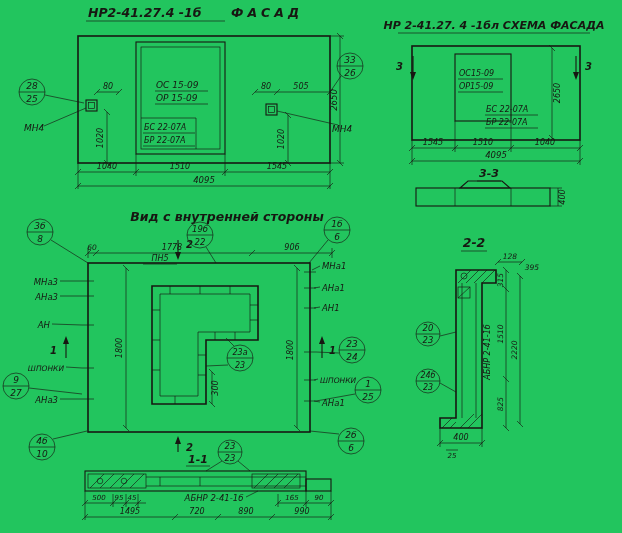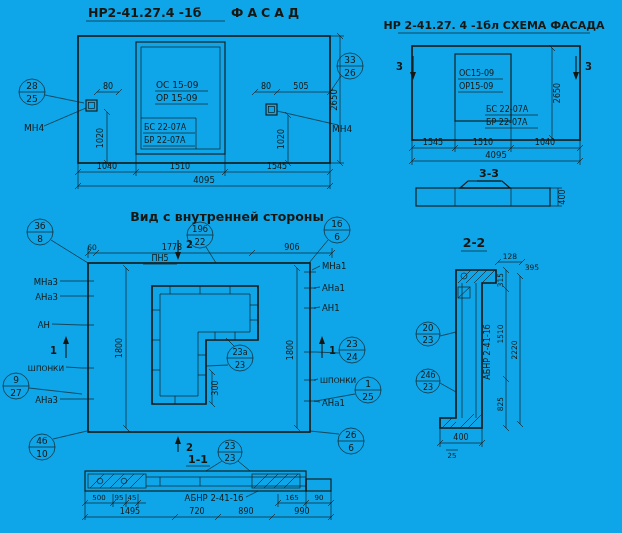--- a/index.html
+++ b/index.html
@@ -1,16 +1,16 @@
 <!DOCTYPE html>
 <html><head>
 <meta charset="utf-8">
 <style>
   html,body{margin:0;padding:0;background:#e9e8e3;}
-  .sheet{width:622px;height:533px;background:#0ea5e9;position:relative;overflow:hidden;}
+  .sheet{width:622px;height:533px;background:#22c55e;position:relative;overflow:hidden;font-style:italic;}
   svg{display:block}
   svg text{font-family:"DejaVu Sans",sans-serif;fill:#171712;}
   .mid{text-anchor:middle}.end{text-anchor:end}
   .t7{font-size:7px}.t75{font-size:7.5px}.t8{font-size:8px}.t85{font-size:8.5px}
   .t9{font-size:9px}.t10{font-size:10px;font-weight:bold}
   .ts{font-size:11px;font-weight:bold}
   .tt{font-size:12.5px;font-weight:bold}
   .sp{letter-spacing:4px}
   .ln{stroke:#171712;fill:none}
   .thick{stroke-width:1.6}.med{stroke-width:1.1}.thin{stroke-width:.65}

